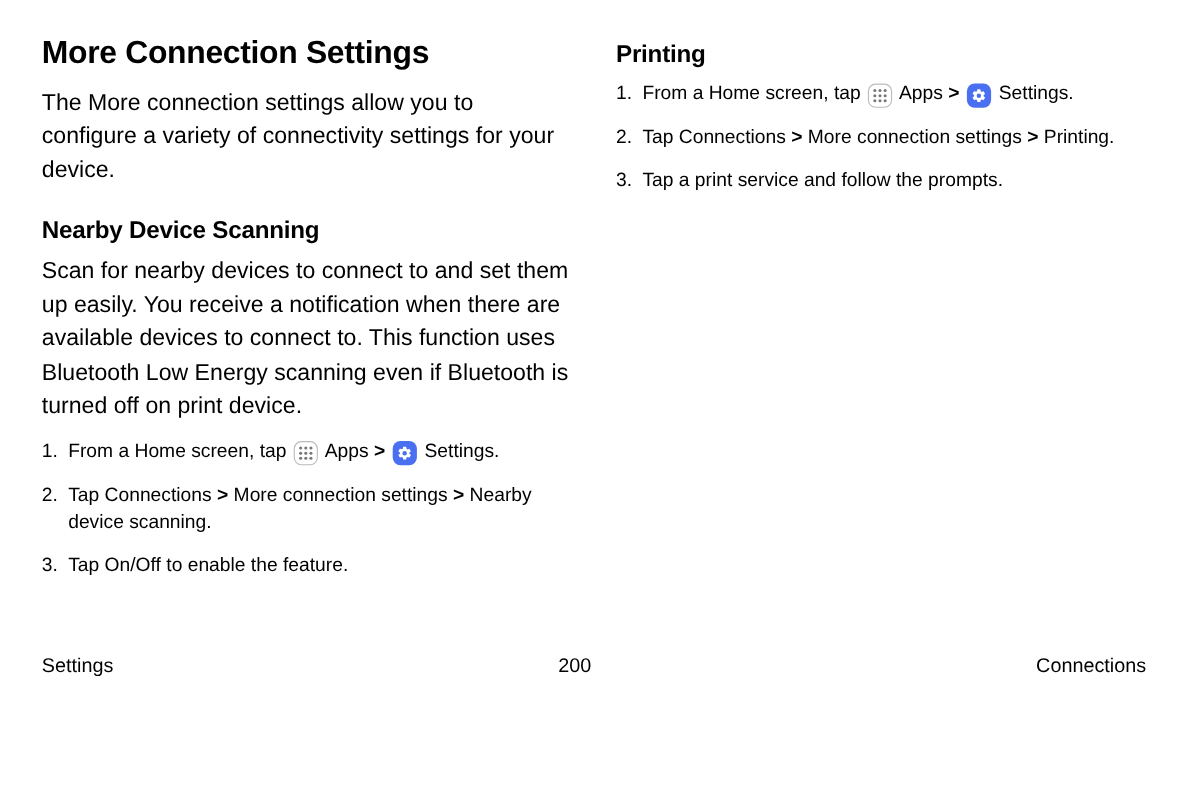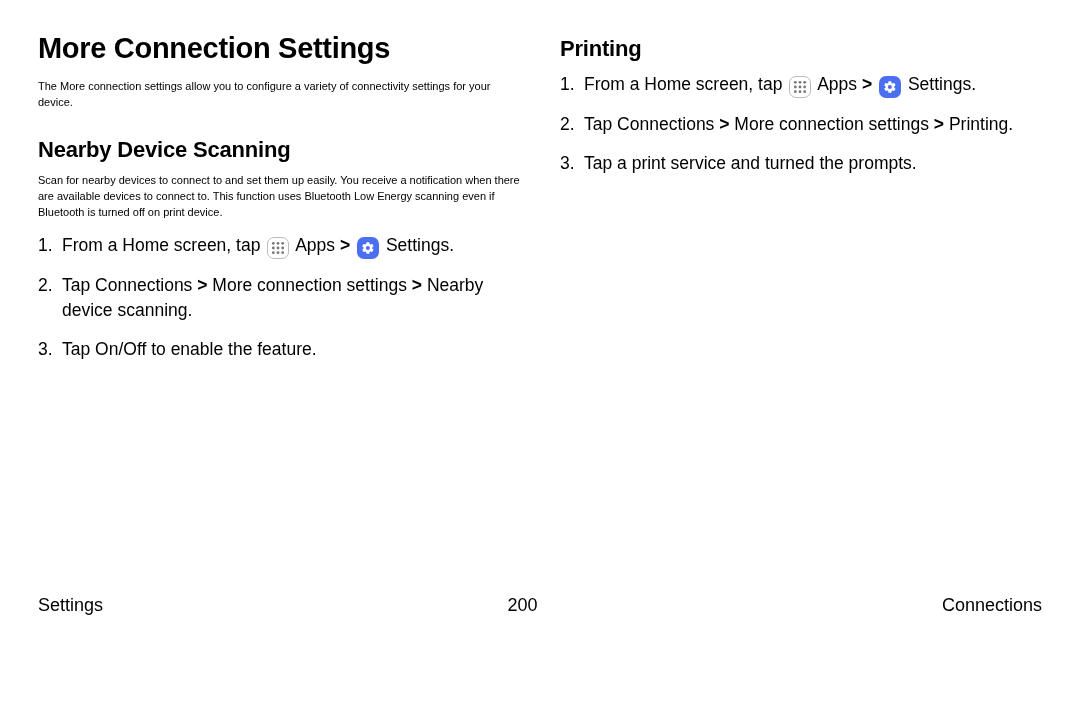--- a/index.html
+++ b/index.html
@@ -11,21 +11,21 @@
   }
   .columns {
     flex: 1;
     display: flex;
     gap: 40px;
   }
   .col { flex: 1; }
   h1 { font-size: 29px; font-weight: 700; margin-bottom: 14px; letter-spacing: -0.3px; }
   h2 { font-size: 22px; font-weight: 700; margin-top: 26px; margin-bottom: 10px; letter-spacing: -0.2px; }
   h2.tight { margin-top: 4px; }
-  p { font-size: 11px; line-height: 1.45; margin-bottom: 12px; }
+  p { font-size: 21px; line-height: 1.45; margin-bottom: 12px; }
   ol { list-style: none; padding-left: 0; }
   ol li {
     font-size: 17.5px; line-height: 1.45;
     display: flex; align-items: flex-start;
     margin-bottom: 14px;
   }
   ol li .num { min-width: 24px; }
   ol li .body { flex: 1; }
   b { font-weight: 400; }
   .icon {
@@ -148,21 +148,21 @@
           <span class="body">
             <span>Tap </span><b>Connections</b>
             <b class="chev">&gt;</b>
             <b>More connection settings</b>
             <b class="chev">&gt;</b>
             <b>Printing</b><span>.</span>
           </span>
         </li>
         <li>
           <span class="num">3.</span>
-          <span class="body">Tap a print service and turned the prompts.</span>
+          <span class="body">Tap a print service and follow the prompts.</span>
         </li>
       </ol>
     </div>
   </div>
 
   <div class="footer">
     <span>Settings</span>
     <span>200</span>
     <span>Connections</span>
   </div>

